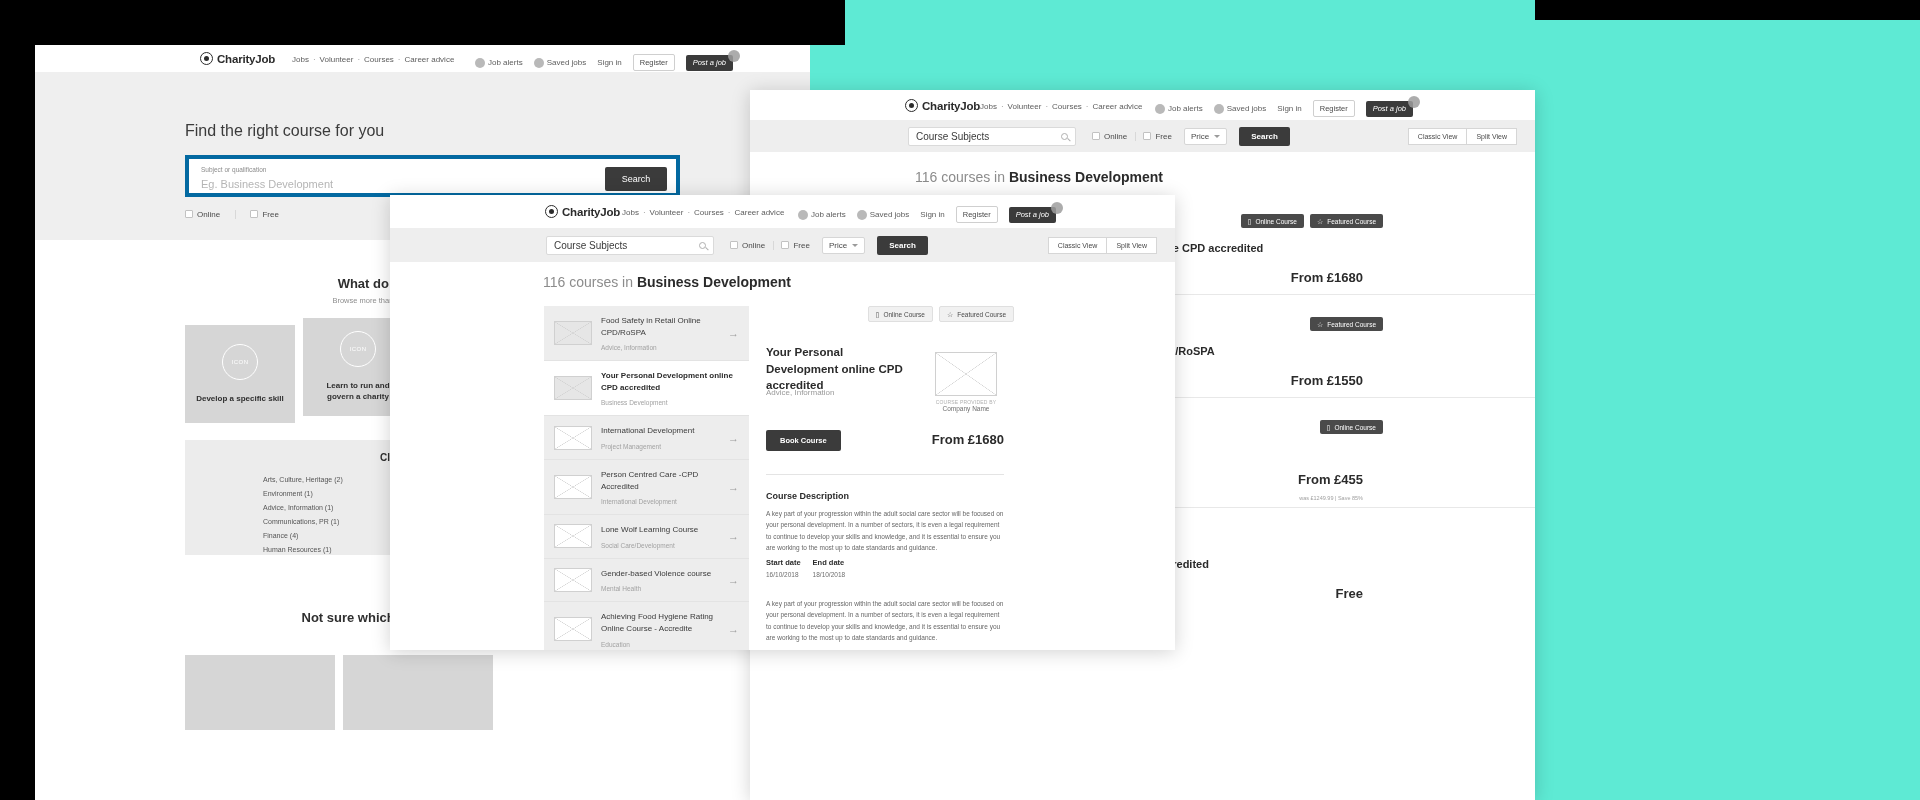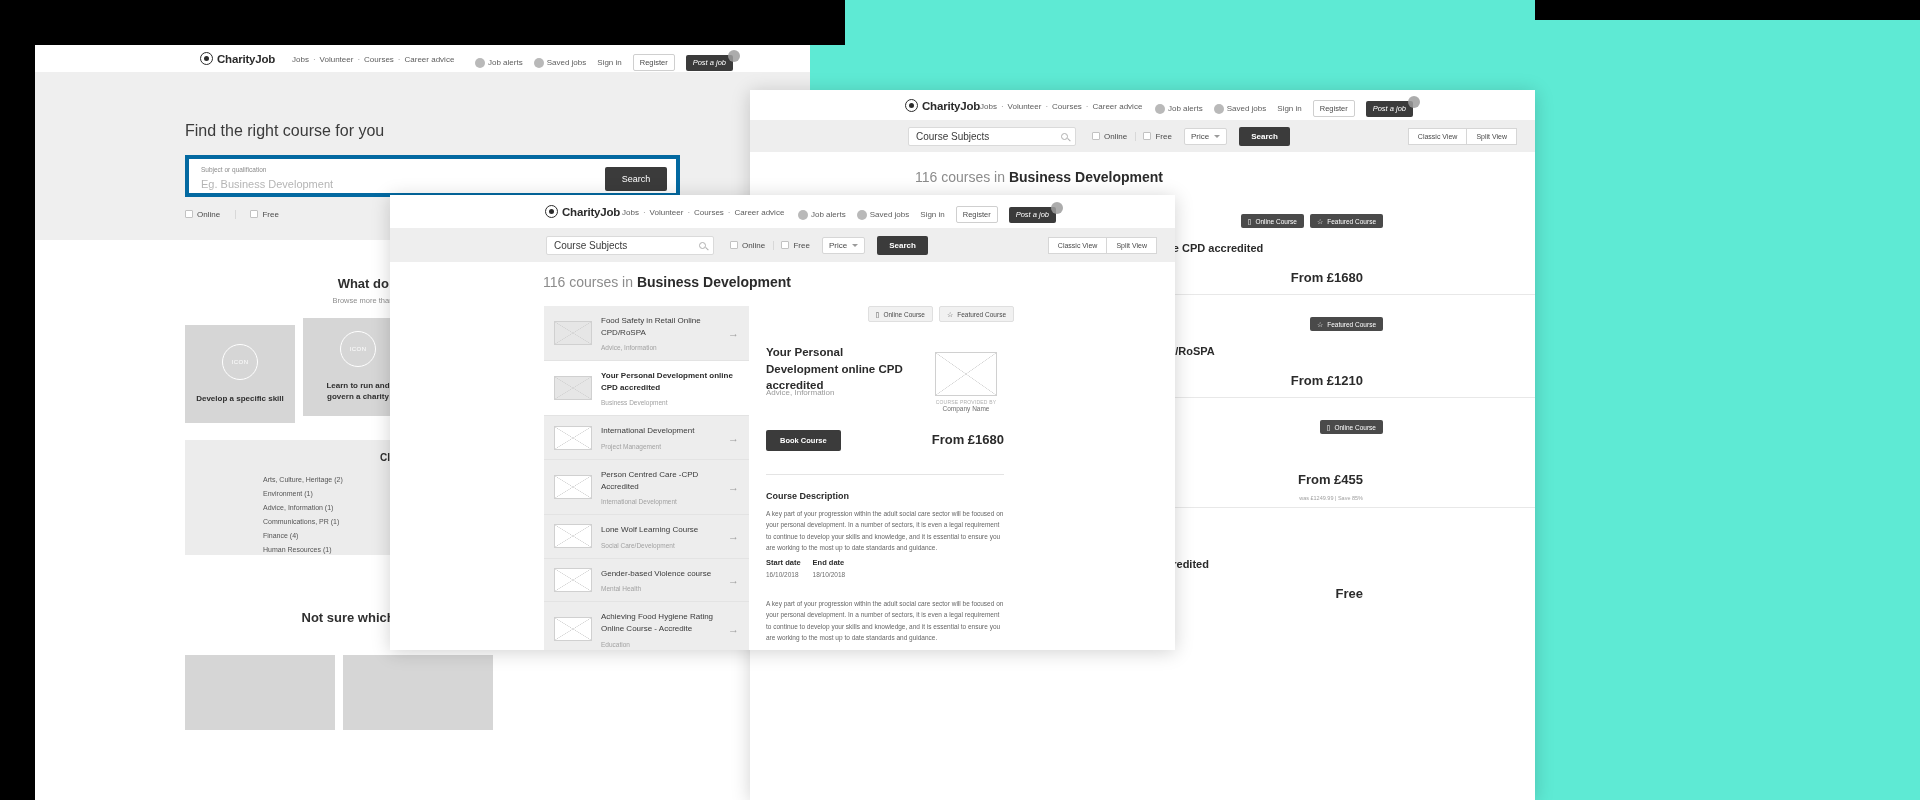--- a/index.html
+++ b/index.html
@@ -365,21 +365,21 @@
       </div>
 
       <div class="res-row" style="position:absolute;left:0;top:155px;width:785px;height:91px;">
         <div style="position:absolute;right:152px;top:10px;display:flex;gap:6px;">
           <span class="tag">
             <span class="tag-ico">☆</span>
             <span>Featured Course</span>
           </span>
         </div>
         <div class="res-title" style="position:absolute;left:410px;top:38px;">PD/RoSPA</div>
-        <div class="res-price" style="position:absolute;right:172px;top:66px;">From £1210</div>
+        <div class="res-price" style="position:absolute;right:172px;top:66px;">From £1550</div>
       </div>
 
       <div class="res-row" style="position:absolute;left:0;top:258px;width:785px;height:98px;">
         <div style="position:absolute;right:152px;top:10px;display:flex;gap:6px;">
           <span class="tag">
             <span class="tag-ico">▯</span>
             <span>Online Course</span>
           </span>
         </div>
         <div class="res-price" style="position:absolute;right:172px;top:62px;">From £455</div>

